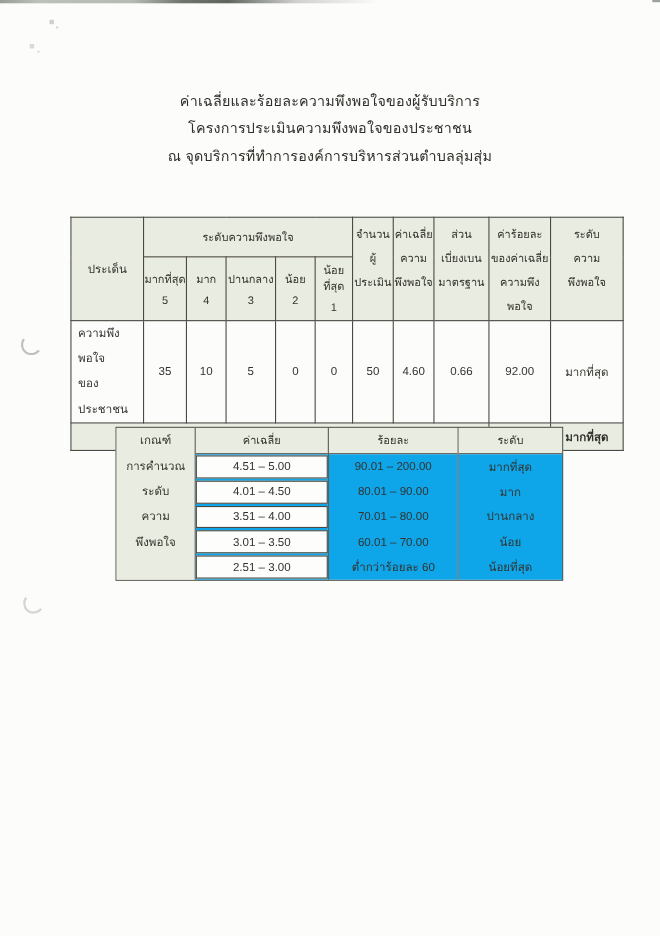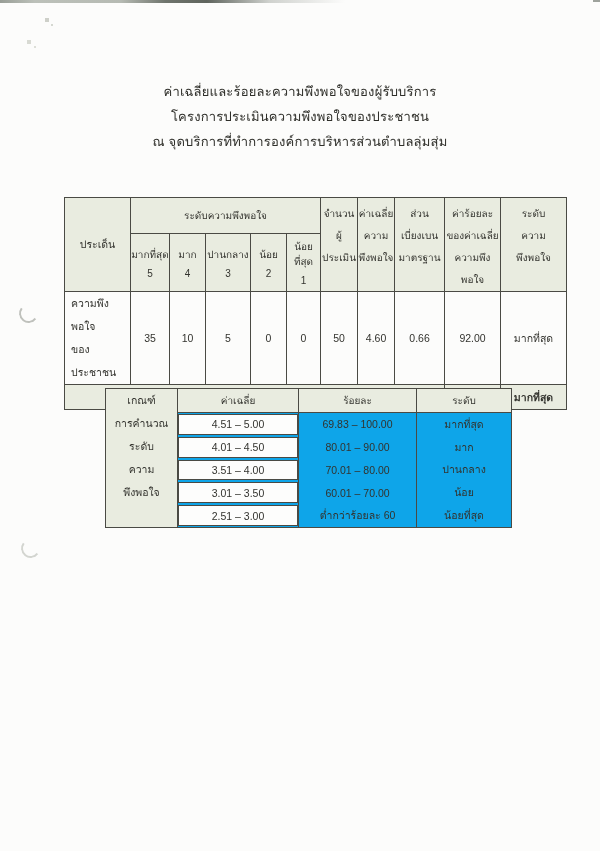--- a/index.html
+++ b/index.html
@@ -205,21 +205,21 @@
             <div class="box">3.01 – 3.50</div>
           </div>
         <div class="slot">
             <div class="box">2.51 – 3.00</div>
           </div>
       </div>
     </div>
     <div class="col col-pct">
       <div class="hd">ร้อยละ</div>
       <div class="body">
-        <div class="cell">69.83 – 100.00</div>
+        <div class="cell">90.01 – 200.00</div>
         <div class="cell">80.01 – 90.00</div>
         <div class="cell">70.01 – 80.00</div>
         <div class="cell">60.01 – 70.00</div>
         <div class="cell">ต่ำกว่าร้อยละ 60</div>
       </div>
     </div>
     <div class="col col-lvl">
       <div class="hd">ระดับ</div>
       <div class="body">
         <div class="cell">มากที่สุด</div>

